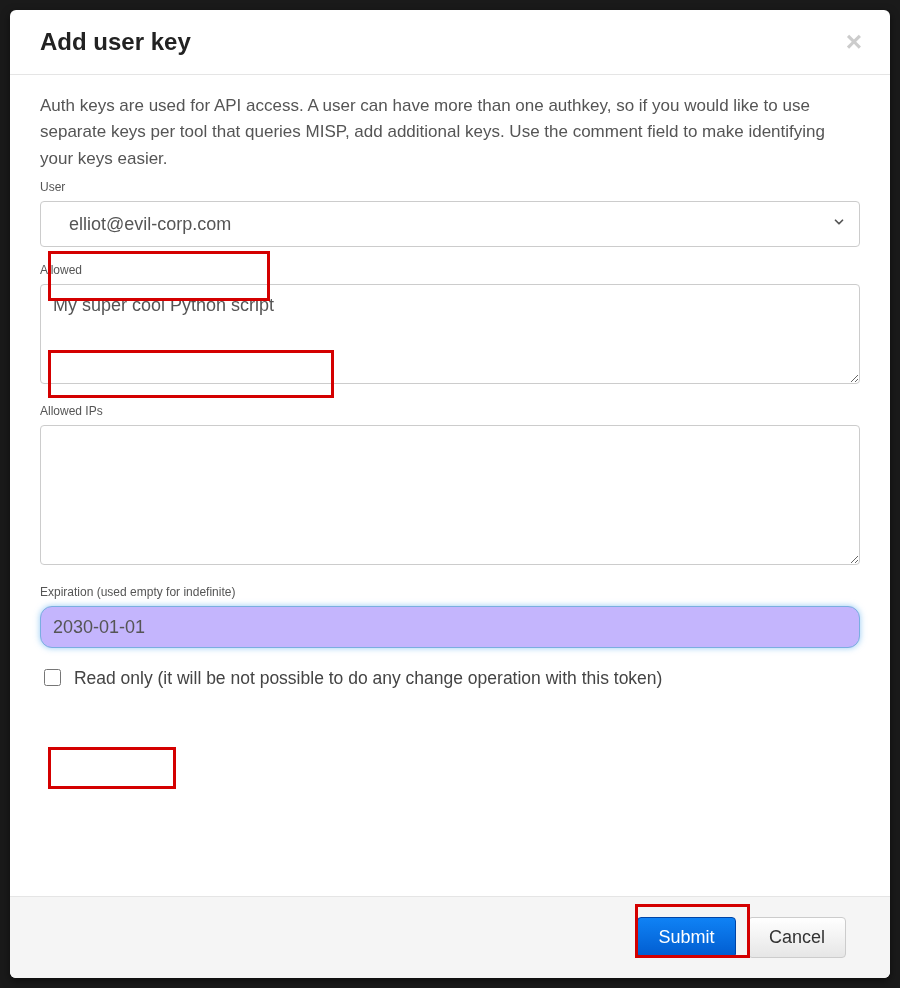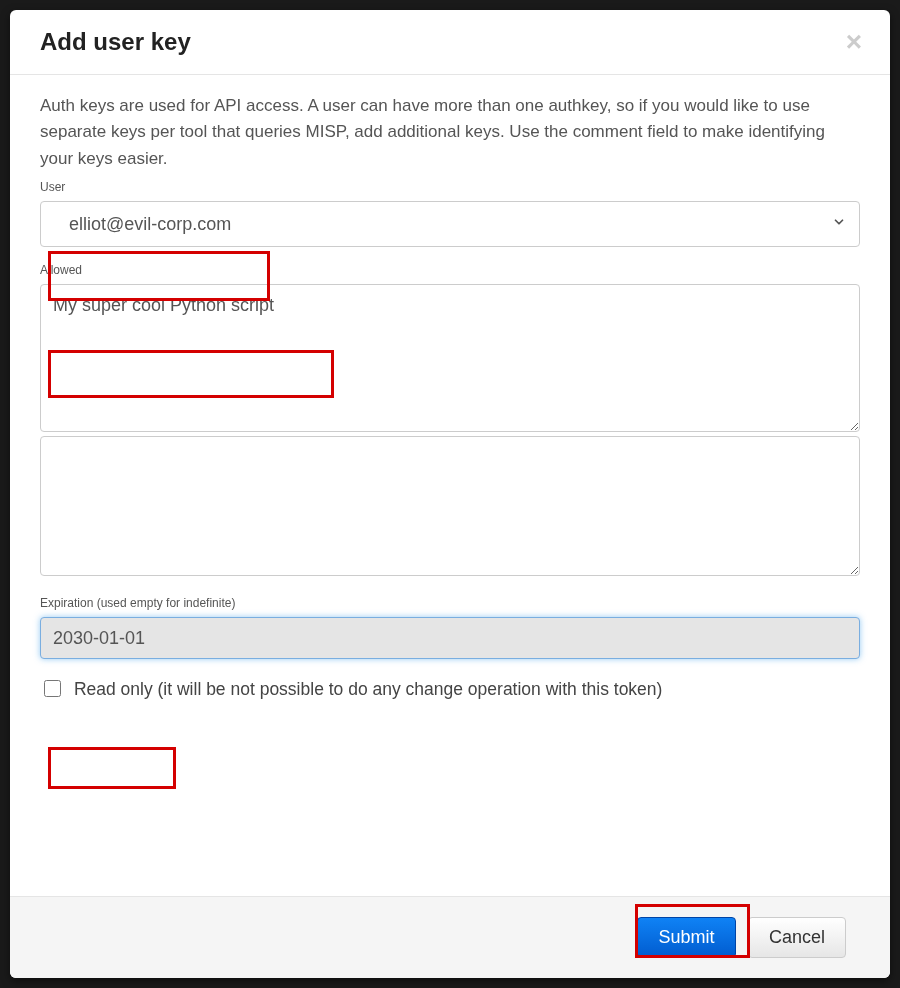--- a/index.html
+++ b/index.html
@@ -85,41 +85,41 @@
     .select-caret {
       position: absolute;
       right: 14px;
       top: 50%;
       transform: translateY(-50%);
       pointer-events: none;
       color: #555;
     }
     .form-textarea {
       width: 100%;
-      height: 148px;
+      height: 100px;
       padding: 10px 12px;
       font-size: 18px;
       color: #555;
       border: 1px solid #ccc;
       border-radius: 4px;
       resize: both;
       font-family: inherit;
     }
     .form-textarea.ips {
       height: 140px;
     }
     .form-input {
       width: 100%;
       height: 42px;
       padding: 8px 12px;
       font-size: 18px;
       color: #555;
       border: 1px solid #7aaee0;
-      border-radius: 4px;
-      background: #e5e5e5;
+      border-radius: 12px;
+      background: #c4b5fd;
       outline: none;
       box-shadow: 0 0 6px rgba(82,168,236,0.6);
     }
     .checkbox-row {
       margin-top: 18px;
       font-size: 17.5px;
       color: #444;
     }
     .checkbox-row input {
       width: 17px;
@@ -182,20 +182,21 @@
       <span class="select-caret">
         <svg width="14" height="14" viewBox="0 0 24 24" fill="none" stroke="#555" stroke-width="3" stroke-linecap="round" stroke-linejoin="round">
             <polyline points="6 9 12 15 18 9"></polyline>
           </svg>
       </span>
     </div>
 
     <label class="form-label" style="margin-top:16px;">Allowed</label>
     <textarea class="form-textarea" style="">My super cool Python script</textarea>
 
+    <label class="form-label" style="margin-top:16px;">Allowed IPs</label>
     <textarea class="form-textarea ips" style=""></textarea>
 
     <label class="form-label" style="margin-top:16px;">Expiration (used empty for indefinite)</label>
     <input type="text" class="form-input" value="2030-01-01" style="">
 
     <div class="checkbox-row">
       <label>
         <input type="checkbox" style="">
         <span>Read only (it will be not possible to do any change operation with this token)</span>
       </label>

